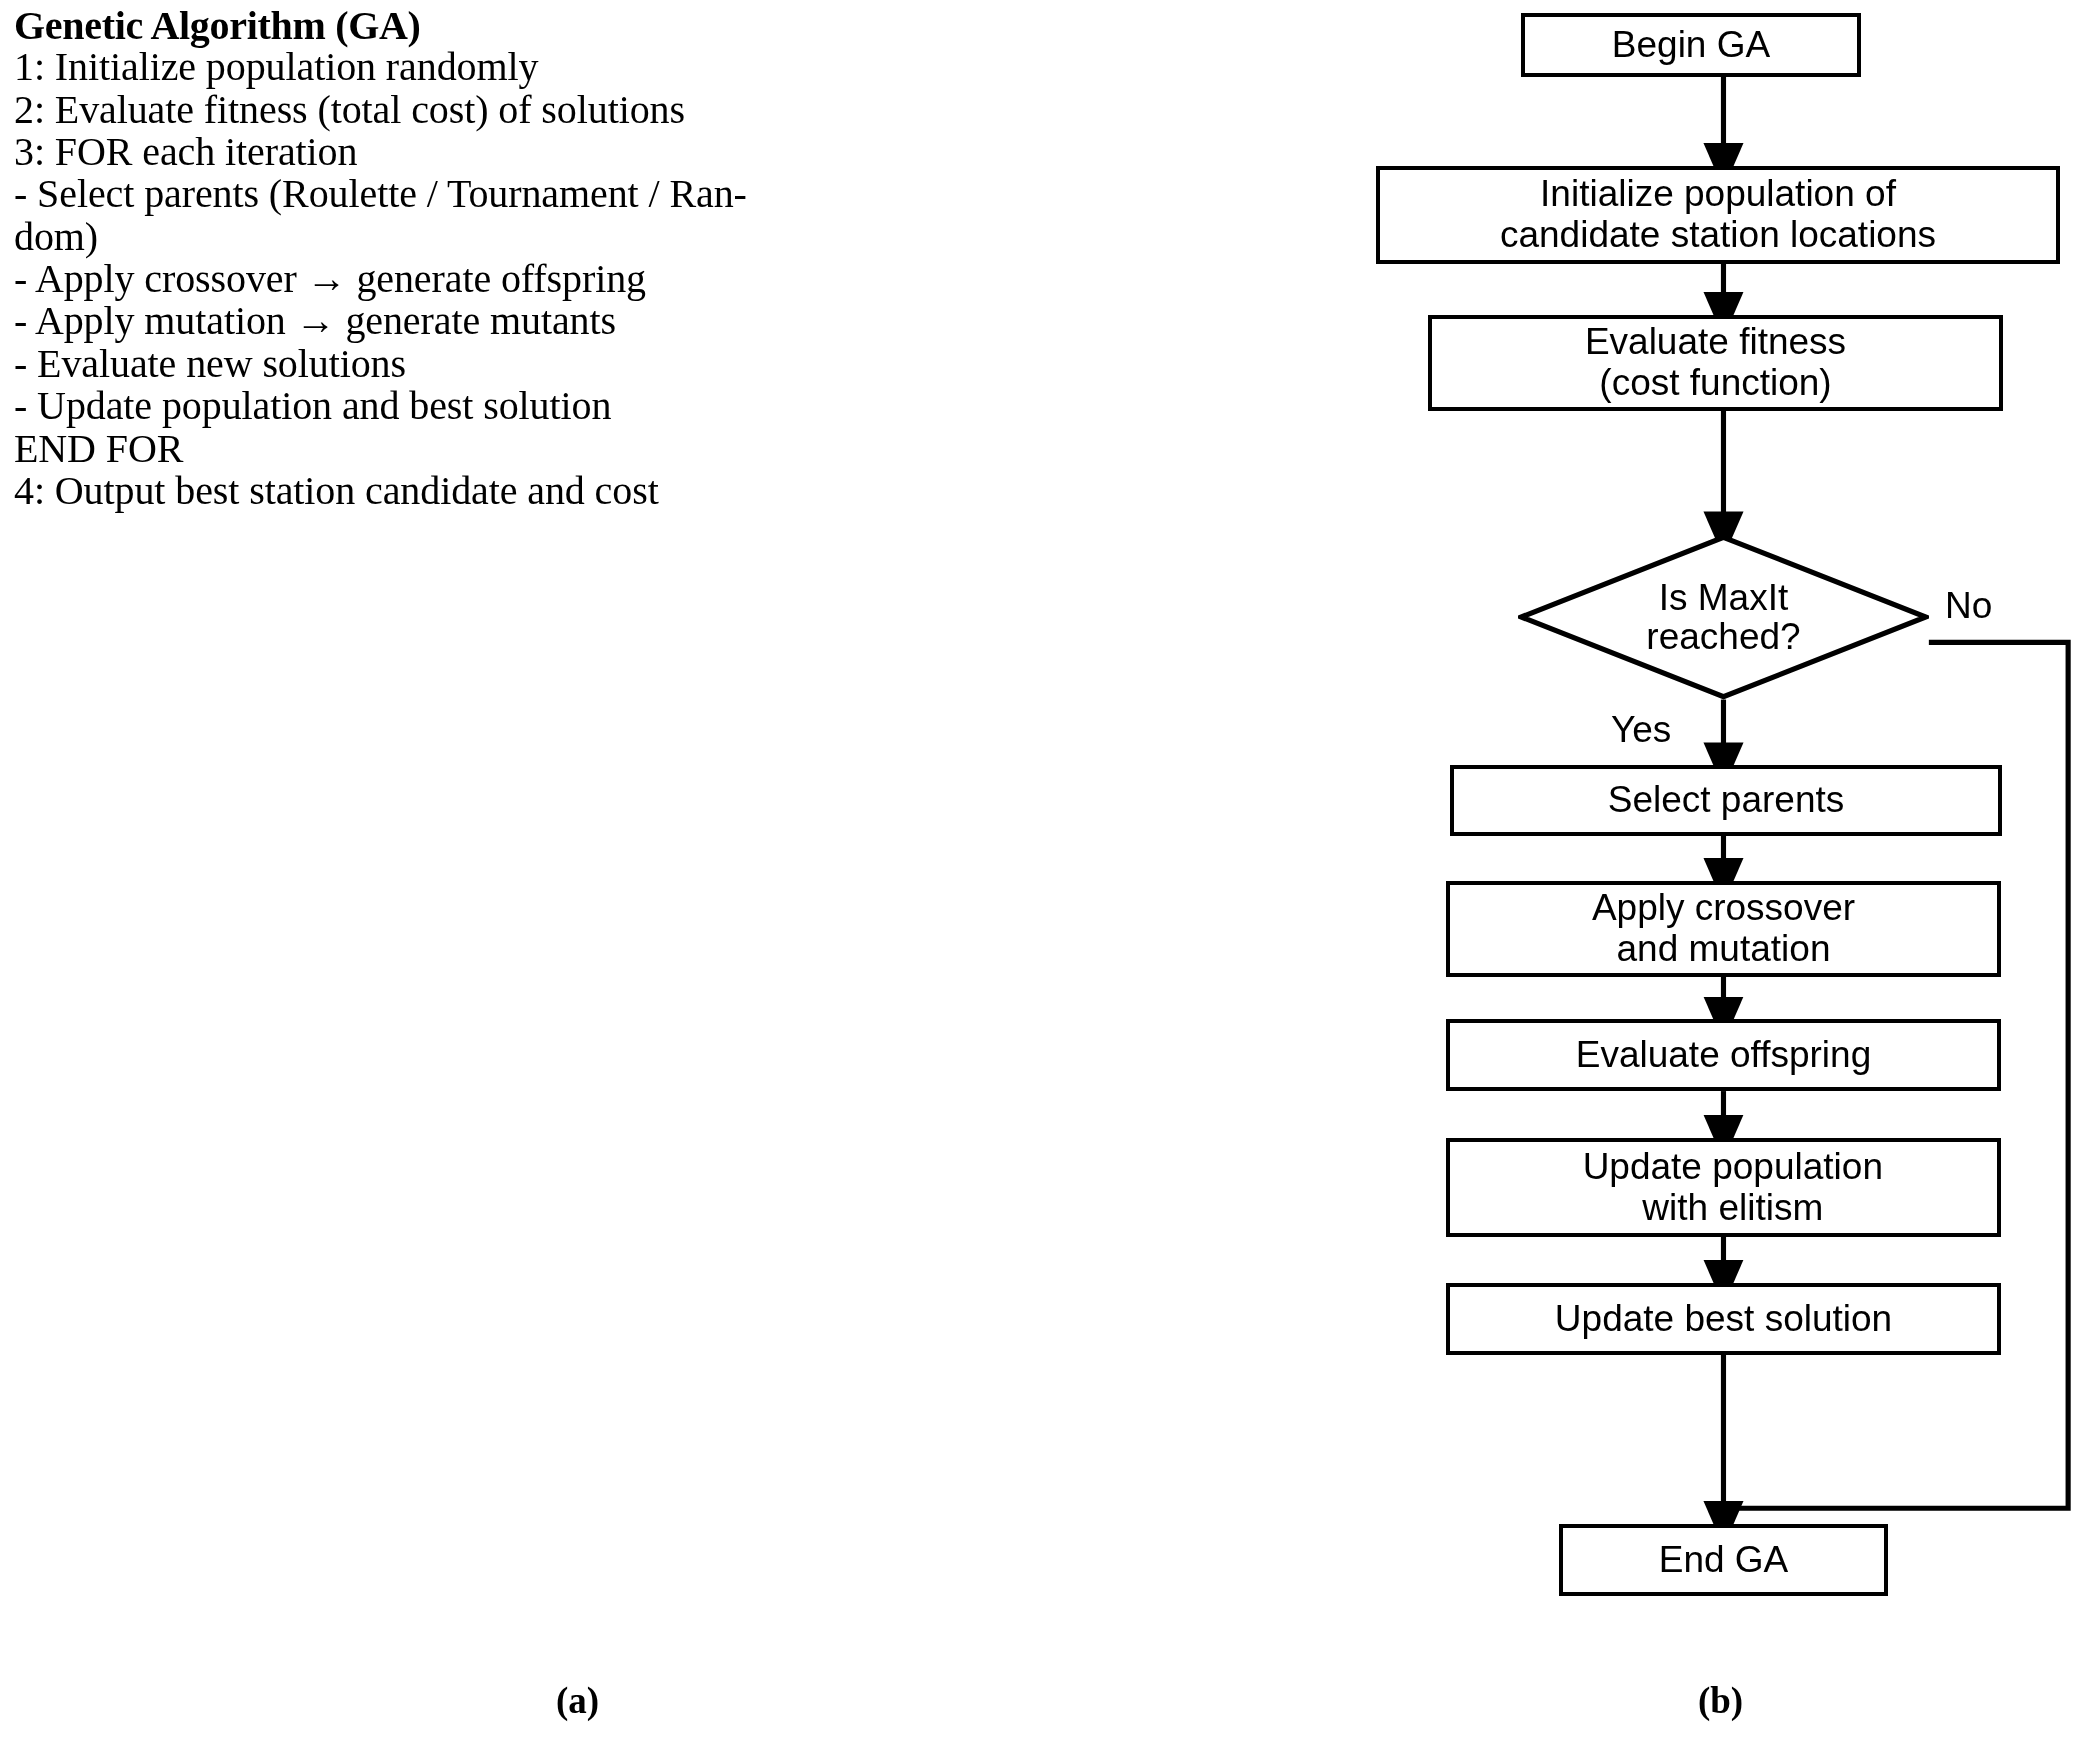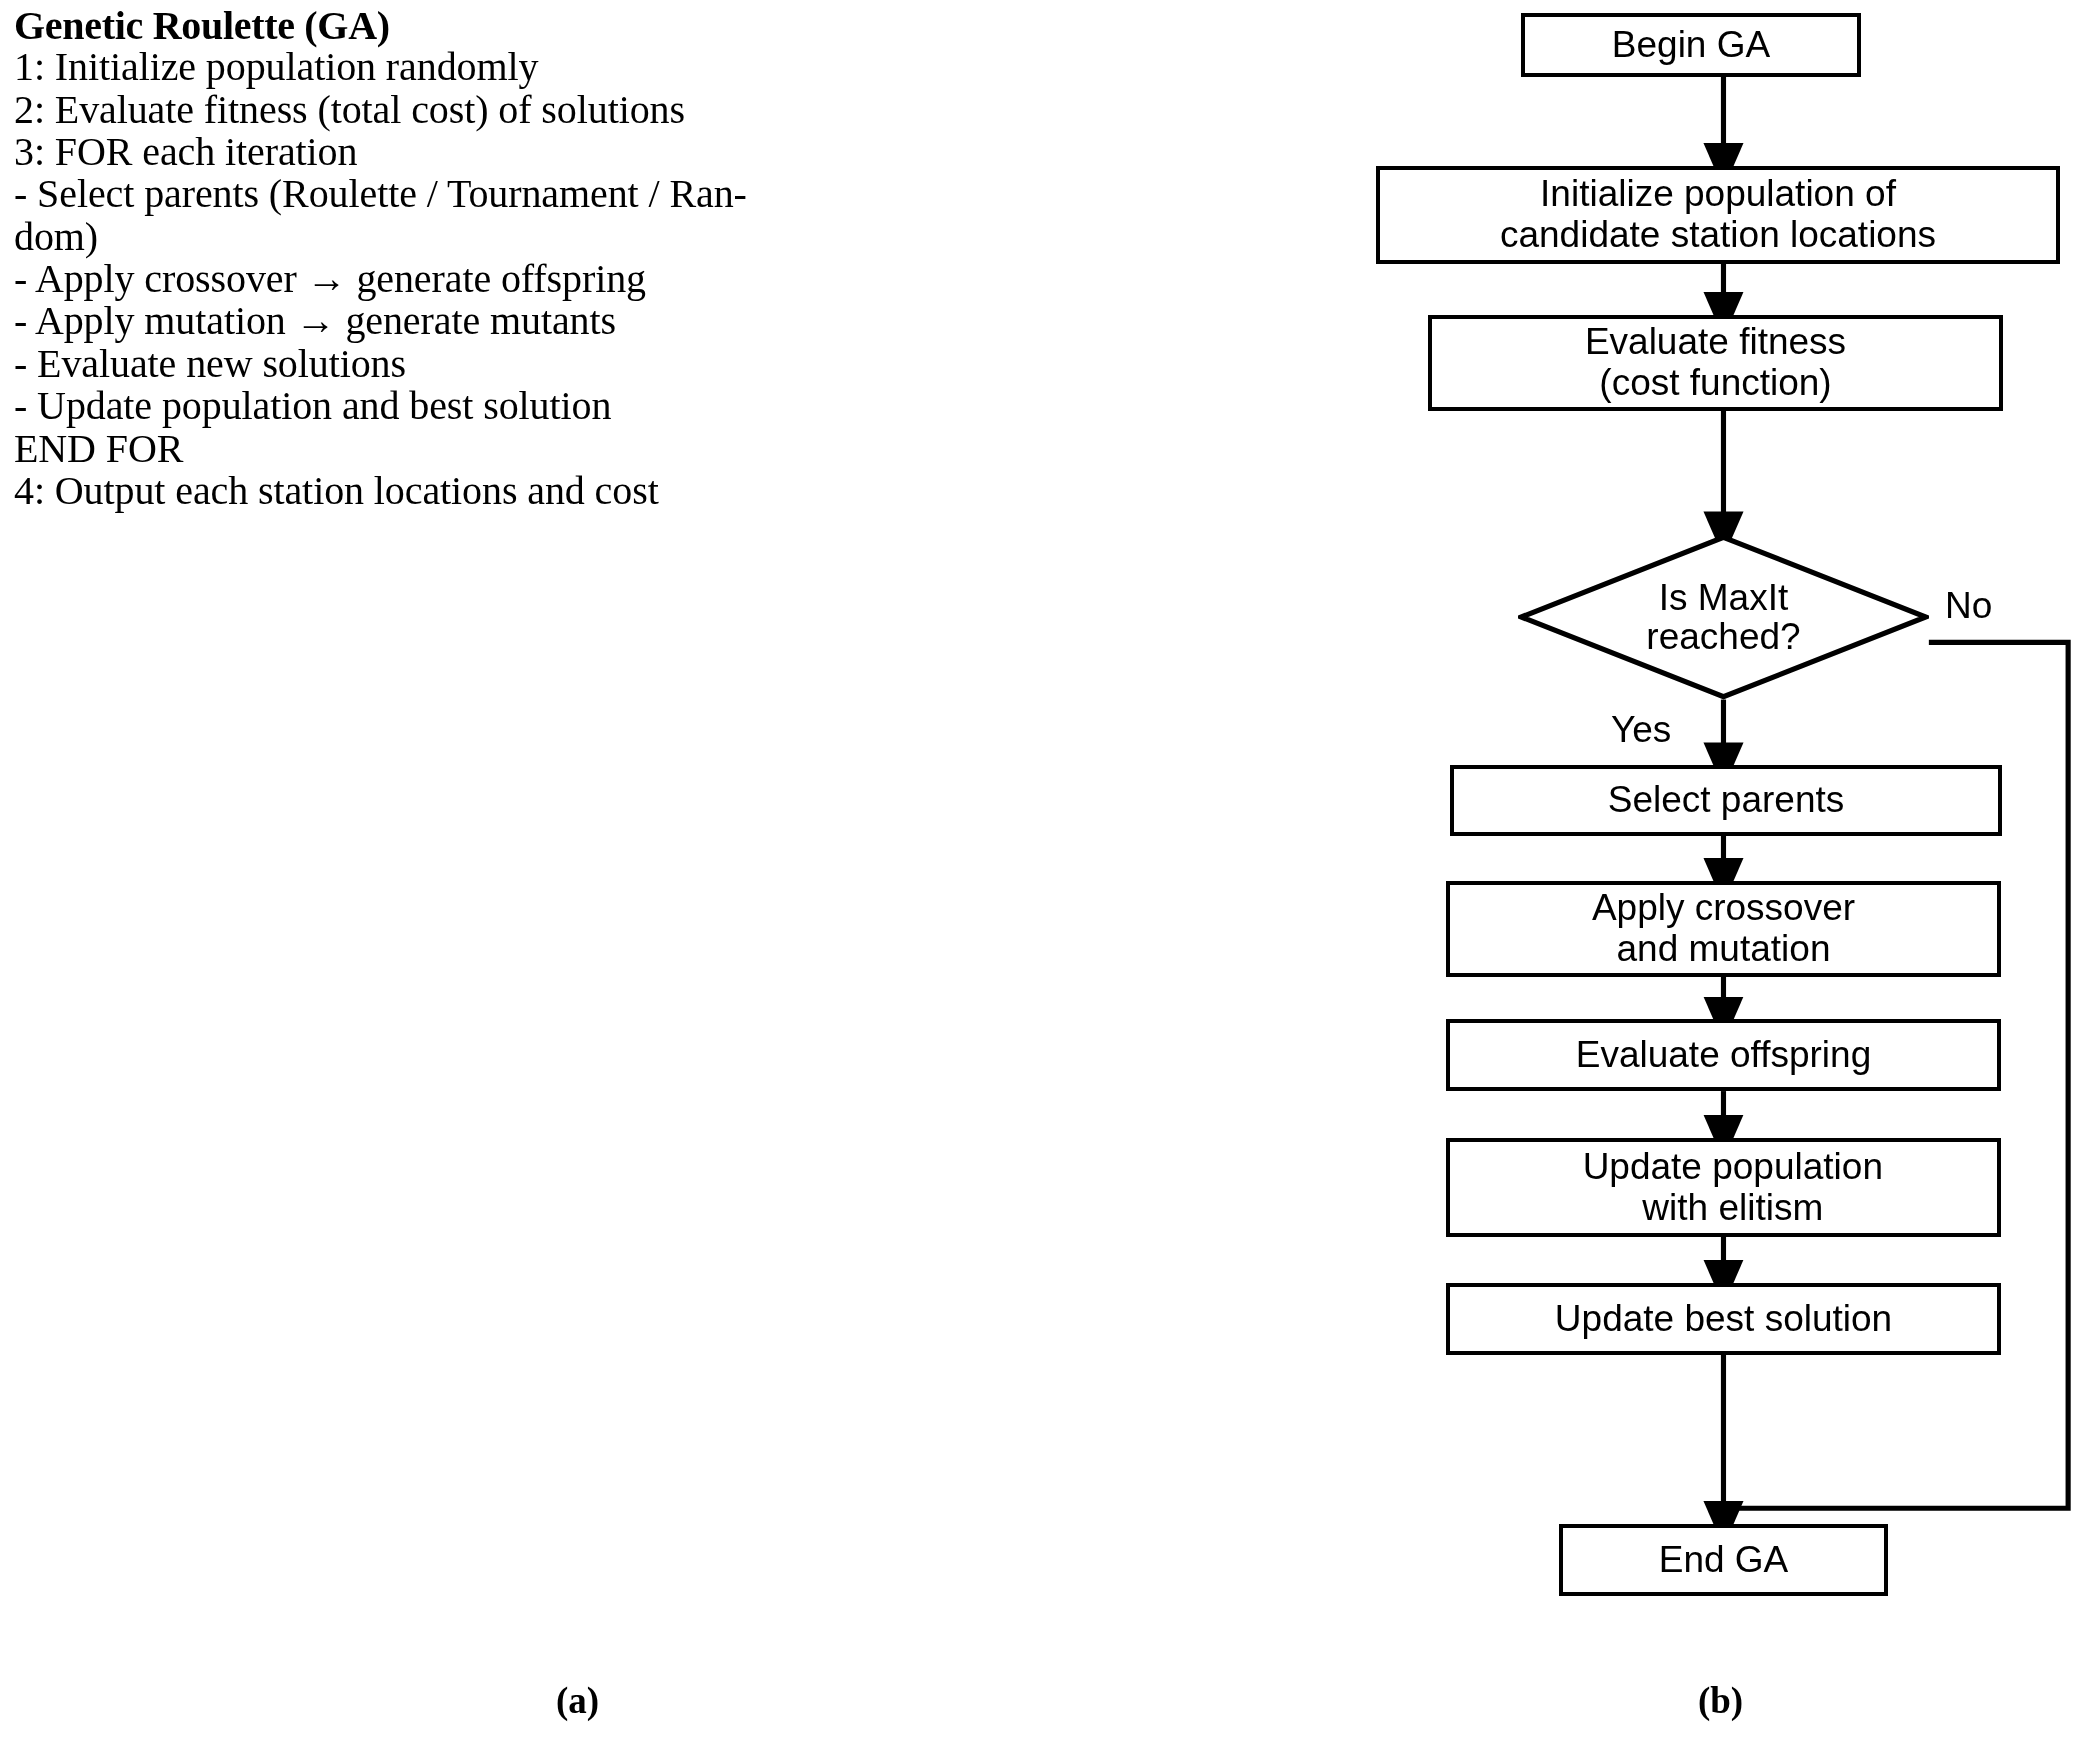--- a/index.html
+++ b/index.html
@@ -117,32 +117,32 @@
     top: 0;
     width: 2087px;
     height: 1643px;
     pointer-events: none;
   }
 </style>
 </head>
 <body>
 
 <div id="pseudocode-panel">
-  <div class="algo-title">Genetic Roulette (GA)</div>
+  <div class="algo-title">Genetic Algorithm (GA)</div>
   <div class="algo-line" style="top:46px;">1: Initialize population randomly</div>
   <div class="algo-line" style="top:89px;">2: Evaluate fitness (total cost) of solutions</div>
   <div class="algo-line" style="top:131px;">3: FOR each iteration</div>
   <div class="algo-line" style="top:173px;">- Select parents (Roulette / Tournament / Ran-</div>
   <div class="algo-line" style="top:216px;">dom)</div>
   <div class="algo-line" style="top:258px;">- Apply crossover → generate offspring</div>
   <div class="algo-line" style="top:300px;">- Apply mutation → generate mutants</div>
   <div class="algo-line" style="top:343px;">- Evaluate new solutions</div>
   <div class="algo-line" style="top:385px;">- Update population and best solution</div>
   <div class="algo-line" style="top:428px;">END FOR</div>
-  <div class="algo-line" style="top:470px;">4: Output each station locations and cost</div>
+  <div class="algo-line" style="top:470px;">4: Output best station candidate and cost</div>
 </div>
 
 <div id="flowchart-panel">
 
   <svg id="flow-connectors" viewBox="0 0 3251 2560" width="2087" height="1643">
     <defs>
       <marker id="arrowhead" markerWidth="9" markerHeight="9" refX="4.4" refY="4.5" orient="auto" markerUnits="strokeWidth">
         <path d="M0,0.6 L9,4.5 L0,8.4 Z" fill="#000000"></path>
       </marker>
     </defs>

